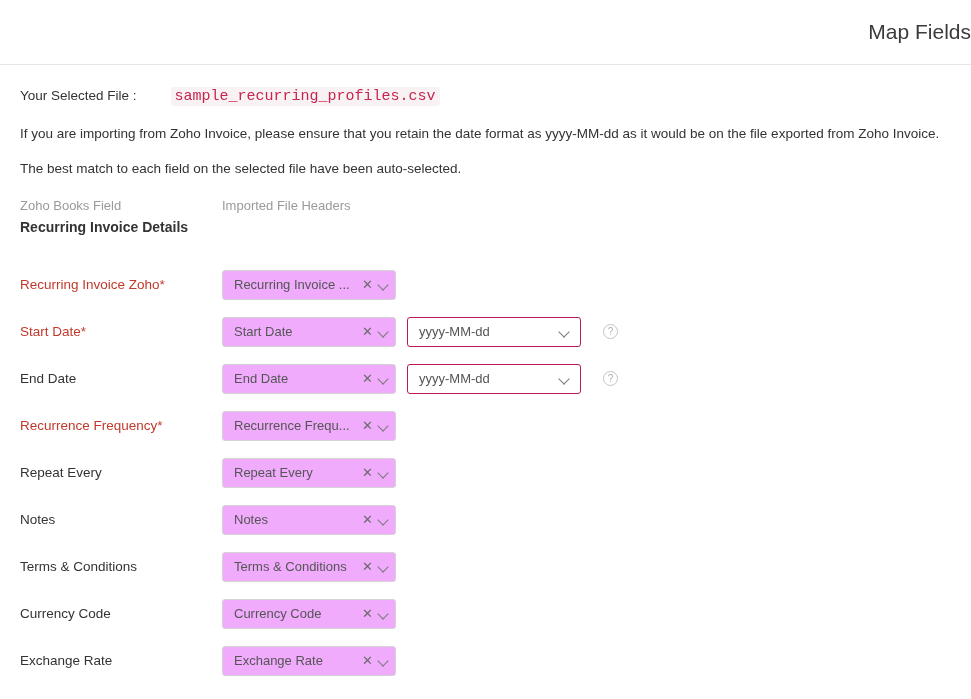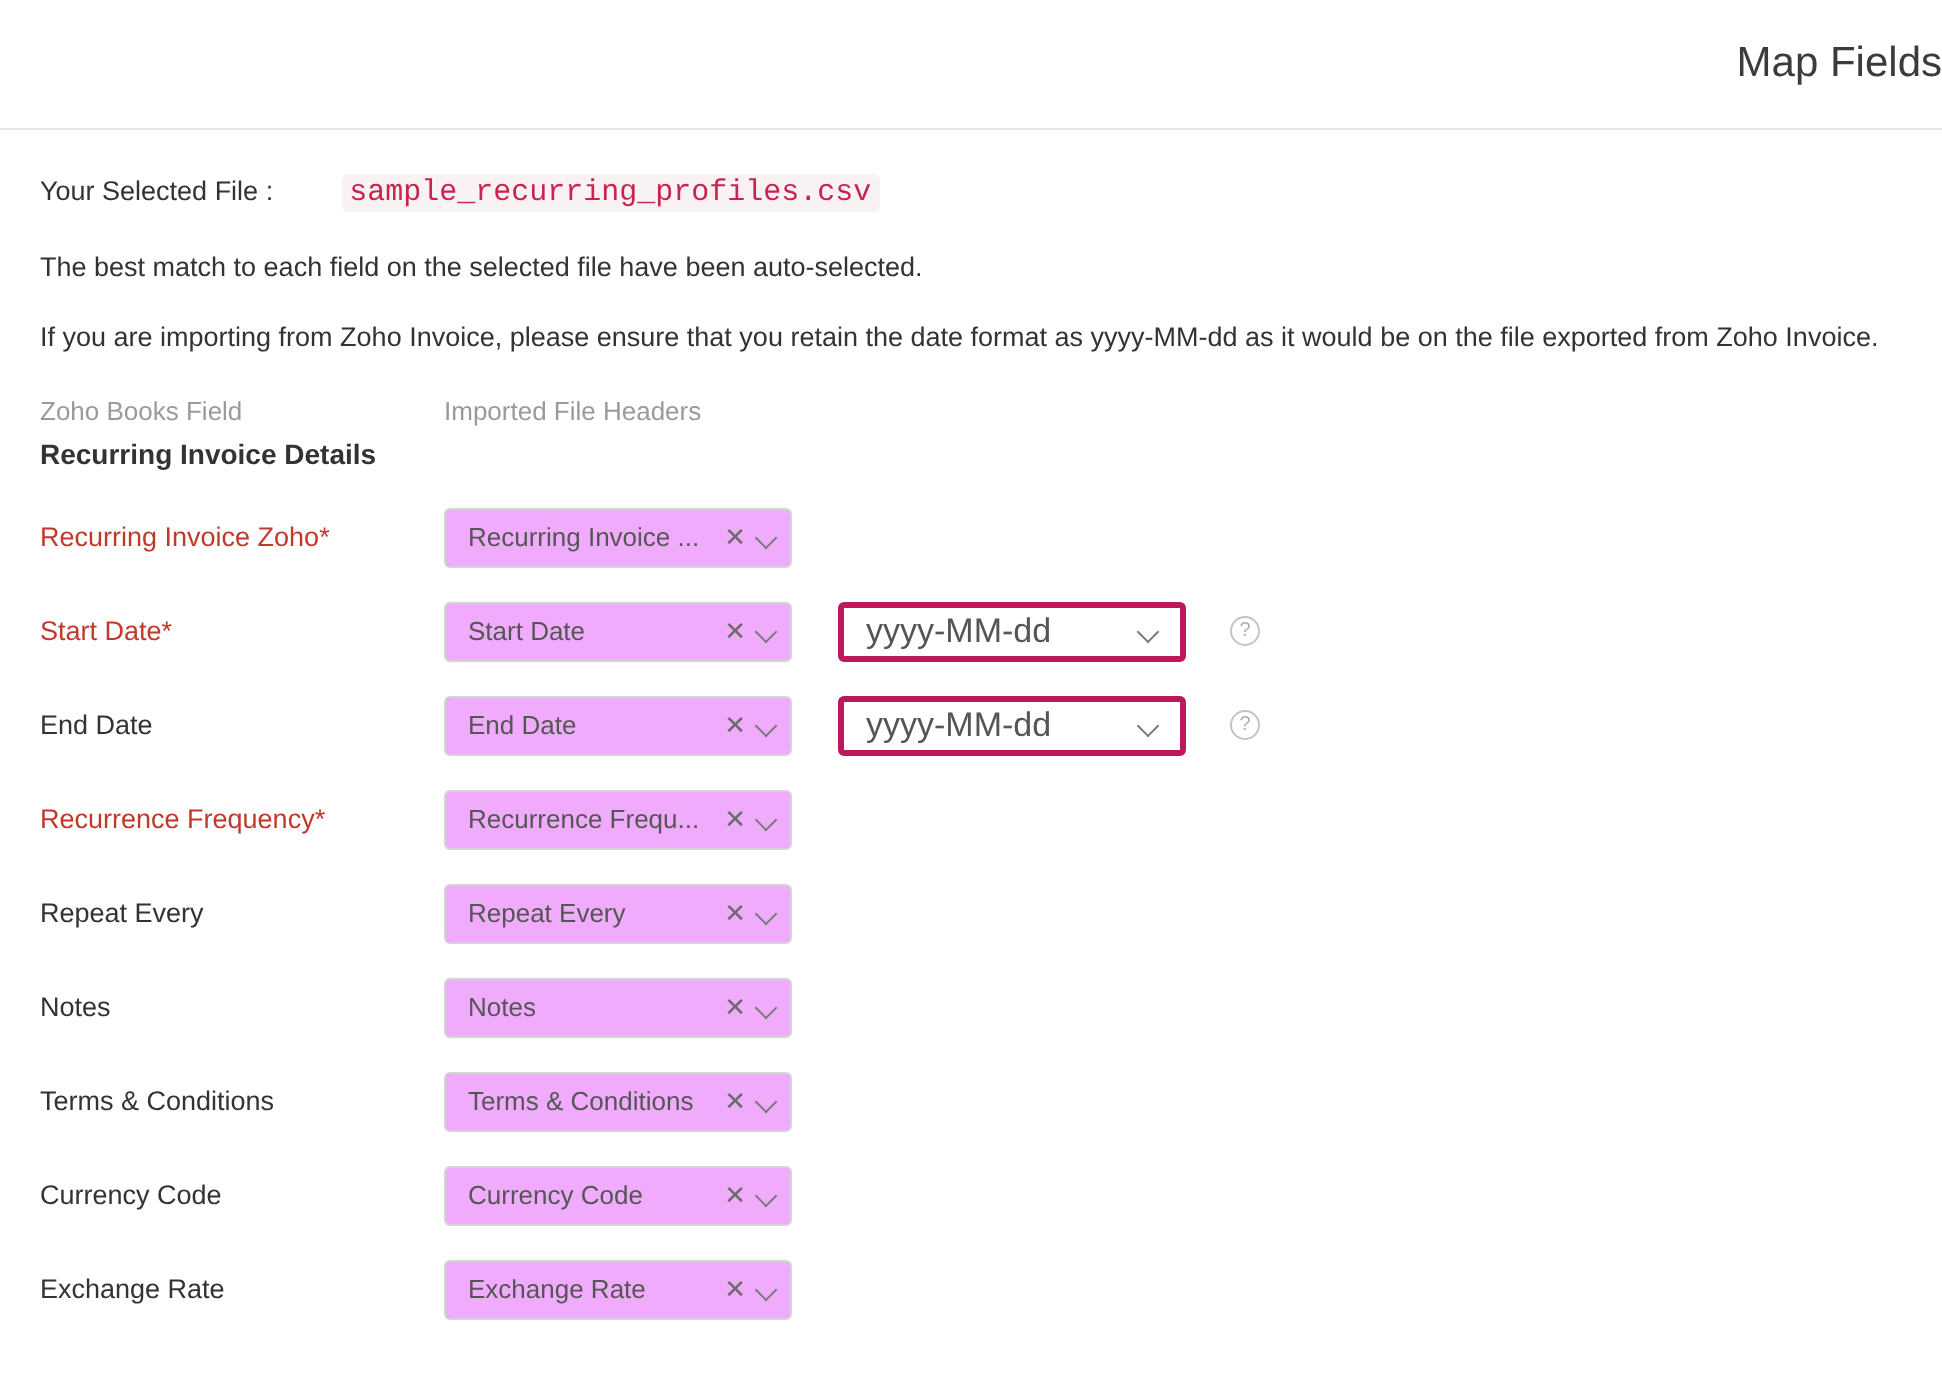--- a/index.html
+++ b/index.html
@@ -63,21 +63,21 @@
     color: #9a9a9a;
     margin-top: 22px;
     margin-bottom: 6px;
   }
   .col-head-1 { width: 202px; }
   .col-head-2 { width: 220px; }
   .section-title {
     font-size: 14px;
     font-weight: bold;
     color: #333333;
-    margin-bottom: 10px;
+    margin-bottom: 26px;
   }
   .row {
     display: flex;
     align-items: center;
     height: 47px;
   }
   .row-label {
     width: 202px;
     font-size: 13.5px;
     color: #333333;
@@ -127,30 +127,30 @@
     top: 1px;
     width: 7px;
     height: 7px;
     border-right: 1.6px solid #7a7a7a;
     border-bottom: 1.6px solid #7a7a7a;
     transform: rotate(45deg);
   }
   .format-box {
     width: 174px;
     height: 30px;
-    border: 3px solid #be185d;
+    border: 1px solid #be185d;
     border-radius: 3px;
     background: #ffffff;
     display: flex;
     align-items: center;
     padding-left: 11px;
     padding-right: 10px;
-    font-size: 17px;
+    font-size: 13px;
     color: #555555;
-    margin-left: 23px;
+    margin-left: 11px;
     flex: 0 0 174px;
   }
   .help-icon {
     width: 15px;
     height: 15px;
     border-radius: 50%;
     border: 1px solid #c4c4c4;
     color: #b0b0b0;
     font-size: 10px;
     line-height: 13px;
@@ -169,22 +169,22 @@
     <div class="header-title">Map Fields</div>
   </div>
 
   <div class="body">
 
     <div class="file-line">
       <span class="file-label">Your Selected File :</span>
       <span class="file-name">sample_recurring_profiles.csv</span>
     </div>
 
+    <div class="info-line">If you are importing from Zoho Invoice, please ensure that you retain the date format as yyyy-MM-dd as it would be on the file exported from Zoho Invoice.</div>
     <div class="info-line">The best match to each field on the selected file have been auto-selected.</div>
-    <div class="info-line">If you are importing from Zoho Invoice, please ensure that you retain the date format as yyyy-MM-dd as it would be on the file exported from Zoho Invoice.</div>
 
     <div class="col-headers">
       <div class="col-head-1">Zoho Books Field</div>
       <div class="col-head-2">Imported File Headers</div>
     </div>
 
     <div class="section-title">Recurring Invoice Details</div>
 
     <div id="rows">
         <div class="row">

